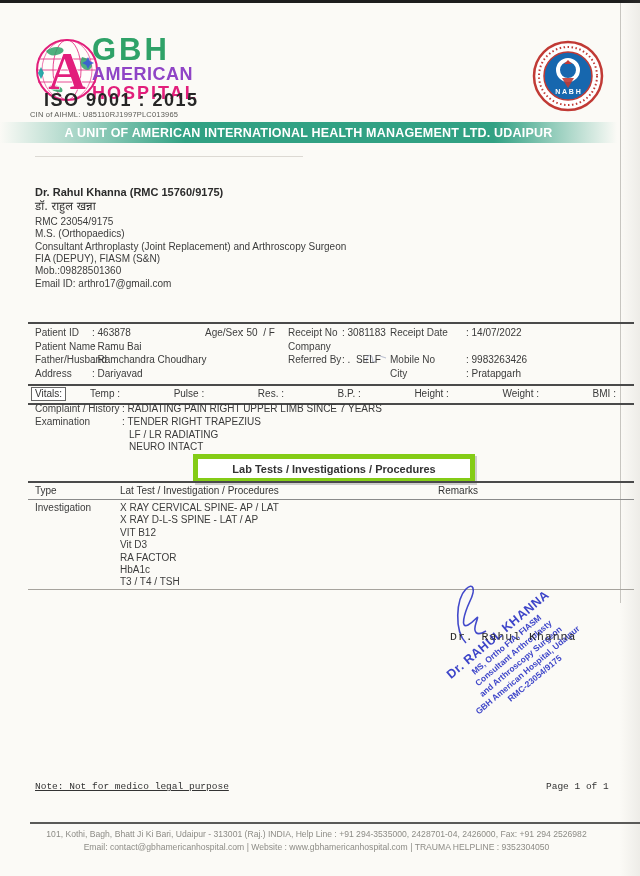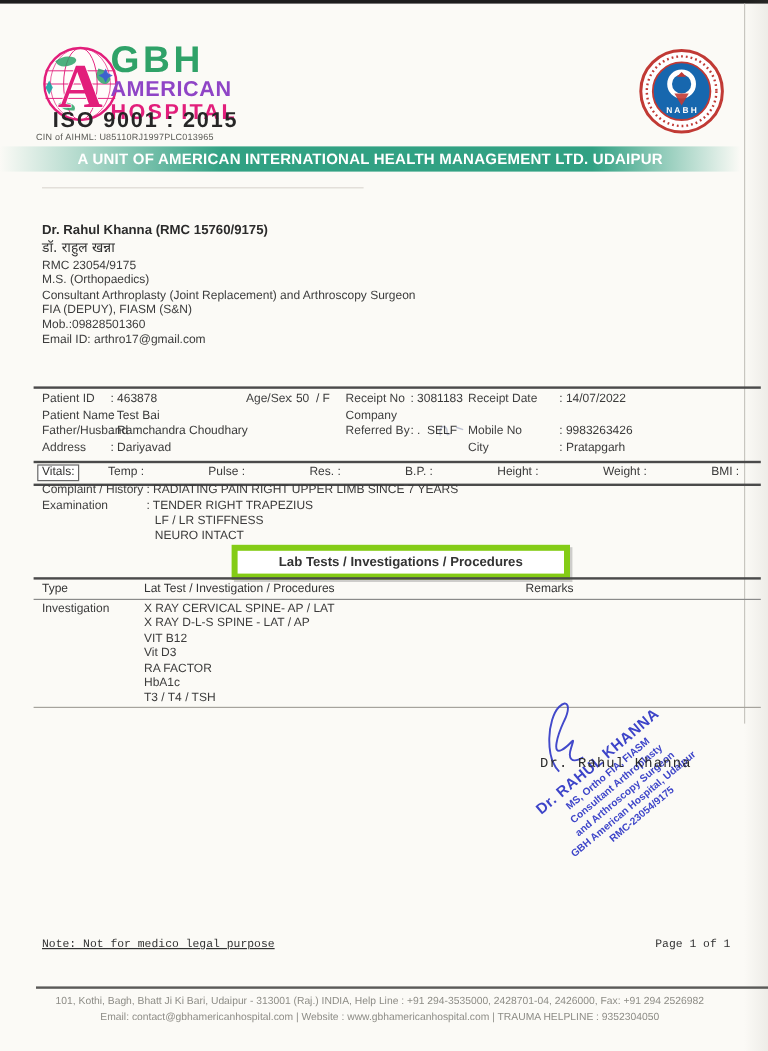--- a/index.html
+++ b/index.html
@@ -156,21 +156,21 @@
       <span class="val c1v">463878</span>
       <span class="lb c2l">Age/Sex</span>
       <span class="val c2v">50  / F</span>
       <span class="lb c3l">Receipt No</span>
       <span class="val c3v">3081183</span>
       <span class="lb c4l">Receipt Date</span>
       <span class="val c4v">14/07/2022</span>
     </div>
     <div class="p-row">
       <span class="lb c1l">Patient Name</span>
-      <span class="val c1v">Test Bai</span>
+      <span class="val c1v">Ramu Bai</span>
       <span class="lb c3l">Company</span>
       <span class="abs scribble" style="left:314px;top:0px;">
         <svg width="26" height="14" viewBox="0 0 26 14">
             <path d="M3,11 C1,5 6,1 8,5 C10,9 6,12 12,9 M16,4 l6,2" fill="none" stroke="#8a93b5" stroke-width="1.2"></path>
           </svg>
       </span>
     </div>
     <div class="p-row">
       <span class="lb c1l">Father/Husband</span>
       <span class="val c1v">Ramchandra Choudhary</span>
@@ -204,21 +204,21 @@
   <div class="c-row">
     <div class="c-label">Complaint / History</div>
     <div class="c-lines">
         <div>RADIATING PAIN RIGHT UPPER LIMB SINCE 7 YEARS</div>
       </div>
   </div>
   <div class="c-row">
     <div class="c-label">Examination</div>
     <div class="c-lines">
         <div>TENDER RIGHT TRAPEZIUS</div>
-        <div>LF / LR STIFFNESS</div>
+        <div>LF / LR RADIATING</div>
         <div>NEURO INTACT</div>
       </div>
   </div>
 </div>
 
 <div class="abs lab-box">Lab Tests / Investigations / Procedures</div>
 <div class="abs tbl-topline"></div>
 <div class="abs tbl-head">
   <span class="th-type">Type</span>
   <span class="th-test">Lat Test / Investigation / Procedures</span>

